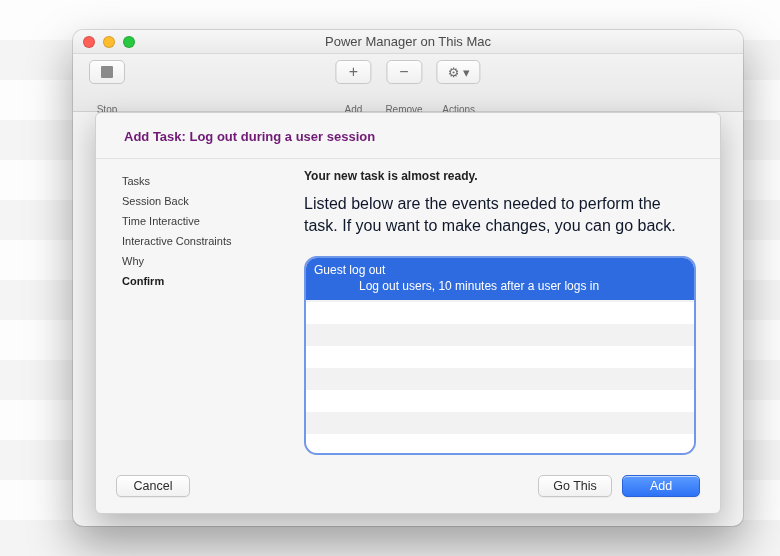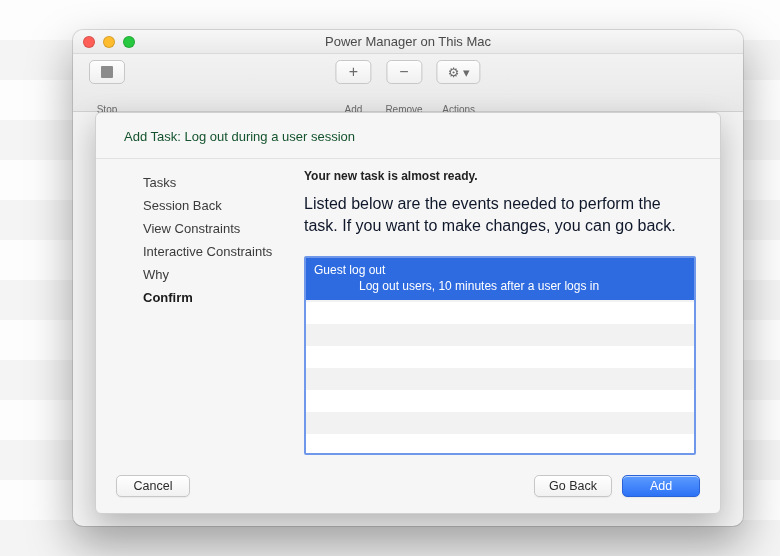--- a/index.html
+++ b/index.html
@@ -100,44 +100,44 @@
       bottom: 12px;
       background: #f6f6f6;
       border: 1px solid #d0d0d0;
       border-radius: 6px;
       box-shadow: 0 12px 30px rgba(0,0,0,0.25);
       display: flex; flex-direction: column;
     }
     .sheet-header {
       padding: 16px 28px 14px;
       border-bottom: 1px solid #e2e2e2;
-      font-size: 13px; font-weight: 400; color: #14532d;
+      font-size: 13px; font-weight: 700; color: #701a75;
     }
     .sheet-body {
       flex: 1; display: flex; padding: 10px 24px 8px 24px; gap: 16px;
       min-height: 0;
     }
     .sidebar {
       width: 168px; padding-top: 2px;
     }
     .sidebar-item {
-      font-size: 13px; color: #3b3b3b; padding: 4px 2px; margin-left: 21px;
+      font-size: 11px; color: #3b3b3b; padding: 4px 2px;
     }
     .sidebar-item.active { font-weight: 700; color: #1a1a1a; }
     .content { flex: 1; display: flex; flex-direction: column; min-width: 0; }
     .content h3 {
       font-size: 12px; font-weight: 700; color: #222; margin-bottom: 10px;
     }
     .content p {
       font-size: 16px; color: #0f172a; line-height: 1.35; margin-bottom: 20px;
     }
     .listbox {
       flex: 1;
       border: 2.5px solid #6f98ea;
-      border-radius: 2px;
+      border-radius: 13px;
       background: #f9a8d4;
       overflow: hidden;
       position: relative;
       min-height: 0;
     }
     .listbox-stripes {
       position: absolute; inset: 0;
       background: repeating-linear-gradient(
         to bottom,
         #ffffff 0 22px,
@@ -221,37 +221,37 @@
     </div>
 
   </div>
 
   <div class="sheet">
     <div class="sheet-header">Add Task: Log out during a user session</div>
     <div class="sheet-body">
       <div class="sidebar">
         <div class="sidebar-item"><span>Tasks</span></div>
         <div class="sidebar-item"><span>Session Back</span></div>
-        <div class="sidebar-item"><span>View Constraints</span></div>
+        <div class="sidebar-item"><span>Time Interactive</span></div>
         <div class="sidebar-item"><span>Interactive Constraints</span></div>
         <div class="sidebar-item"><span>Why</span></div>
         <div class="sidebar-item active"><span>Confirm</span></div>
       </div>
       <div class="content">
         <h3>Your new task is almost ready.</h3>
         <p>Listed below are the events needed to perform the task. If you want to make changes, you can go back.</p>
         <div class="listbox">
           <div class="listbox-stripes"></div>
           <div class="list-row">
             <span class="row-title">Guest log out</span>
             <span class="row-sub">Log out users, 10 minutes after a user logs in</span>
           </div>
         </div>
       </div>
     </div>
     <div class="sheet-footer">
       <button class="btn">Cancel</button>
       <div class="spacer"></div>
-      <button class="btn">Go Back</button>
+      <button class="btn">Go This</button>
       <button class="btn primary">Add</button>
     </div>
   </div>
 </div>
 
 </body></html>

